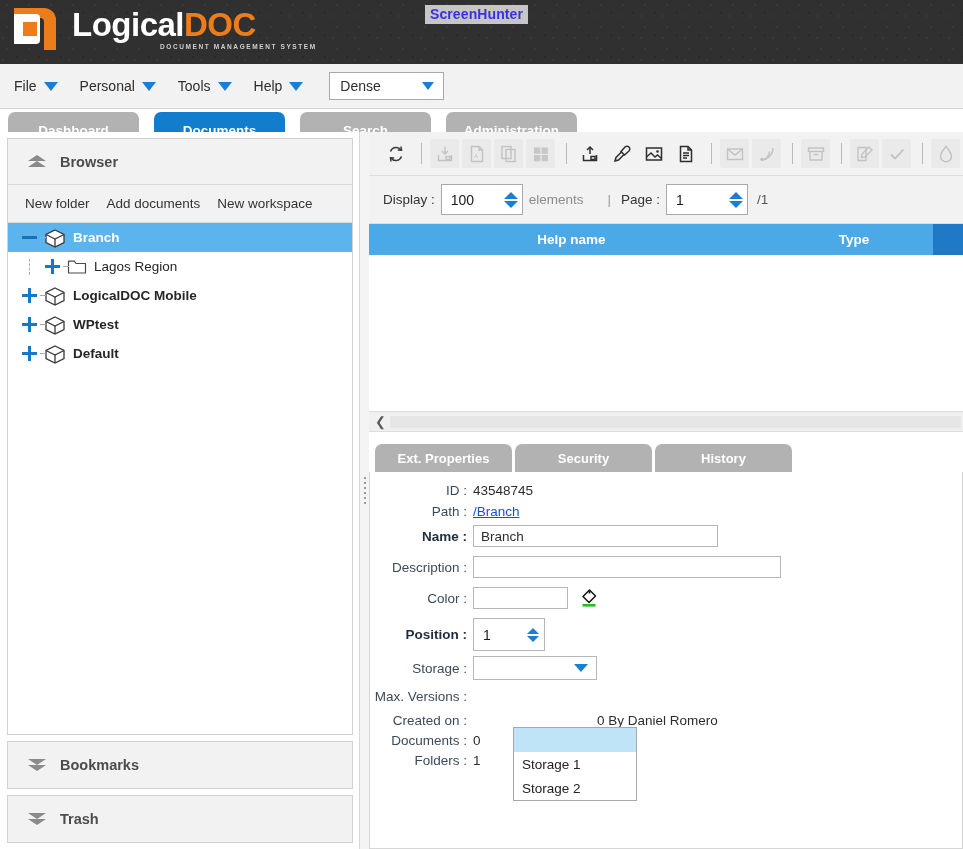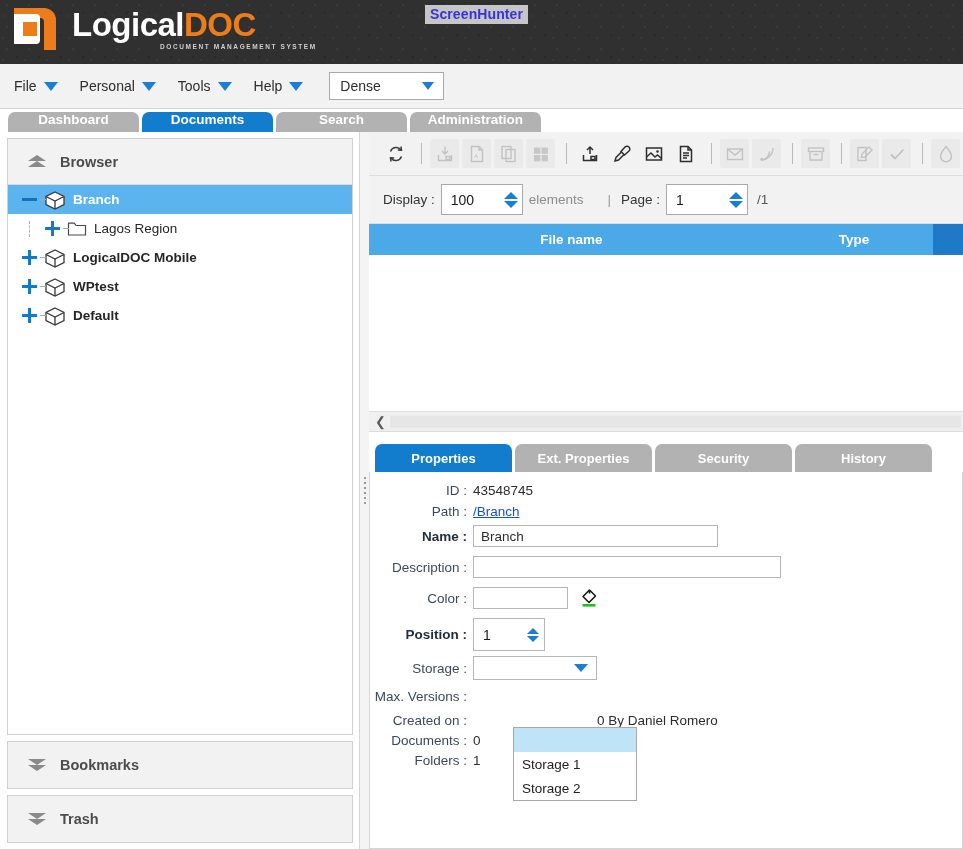--- a/index.html
+++ b/index.html
@@ -79,23 +79,23 @@
     height: 29px;
     background:#ffffff;
     display:flex; align-items:flex-end;
     padding-left:8px;
     position:relative;
   }
   .tab {
     height:26px; min-width:131px;
     border-radius:7px 7px 0 0;
     background:#b2b2b2; color:#ffffff;
-    display:flex; align-items:flex-start; justify-content:center;
+    display:flex; align-items:flex-end; justify-content:center;
     font-size:13.5px; font-weight:bold;
-    margin-right:3px; cursor:pointer;
+    margin-right:15px; cursor:pointer;
     padding:0 12px;
   }
   .tab.active { background:#127dcc; }
 
   
   .body-split {
     position:absolute; left:0; top:132px;
     width:963px; height:717px;
     display:flex;
     background:#ffffff;
@@ -369,20 +369,25 @@
       <div class="sec-box" style="display:flex;flex-direction:column;height:100%;">
 
         <div class="sec-header">
           <span class="chev up">
             <span class="s1"></span>
               <span class="s2"></span>
           </span>
           <span>Browser</span>
         </div>
 
+        <div class="browser-actions">
+          <span>New folder</span>
+          <span>Add documents</span>
+          <span>New workspace</span>
+        </div>
 
         <div class="tree">
 
           <div class="tnode sel">
             <span class="toggle sel">
               <span class="hbar"></span>
                 <span class="dash"></span>
             </span>
             <span class="cube">
               <svg width="22" height="20" viewBox="0 0 22 20">
@@ -631,38 +636,35 @@
           <span class="val">1</span>
           <span class="spin-arrows">
             <span class="sp-up"></span>
             <span class="sp-dn"></span>
           </span>
         </div>
         <span class="pg-total">/1</span>
       </div>
 
       <div class="grid-head">
-        <div class="gh-filename">File name</div>
+        <div class="gh-filename">Help name</div>
         <div class="gh-type">Type</div>
         <div class="gh-tail"></div>
       </div>
 
       <div class="grid-body"></div>
 
       <div class="hscroll">
         <span class="hs-arrow">❮</span>
         <span class="hs-track">
           <span class="hs-thumb"></span>
         </span>
       </div>
 
       <div class="detail-tabs">
-        <div class="dtab active">
-          <span>Properties</span>
-        </div>
         <div class="dtab">
           <span>Ext. Properties</span>
         </div>
         <div class="dtab">
           <span>Security</span>
         </div>
         <div class="dtab">
           <span>History</span>
         </div>
       </div>

